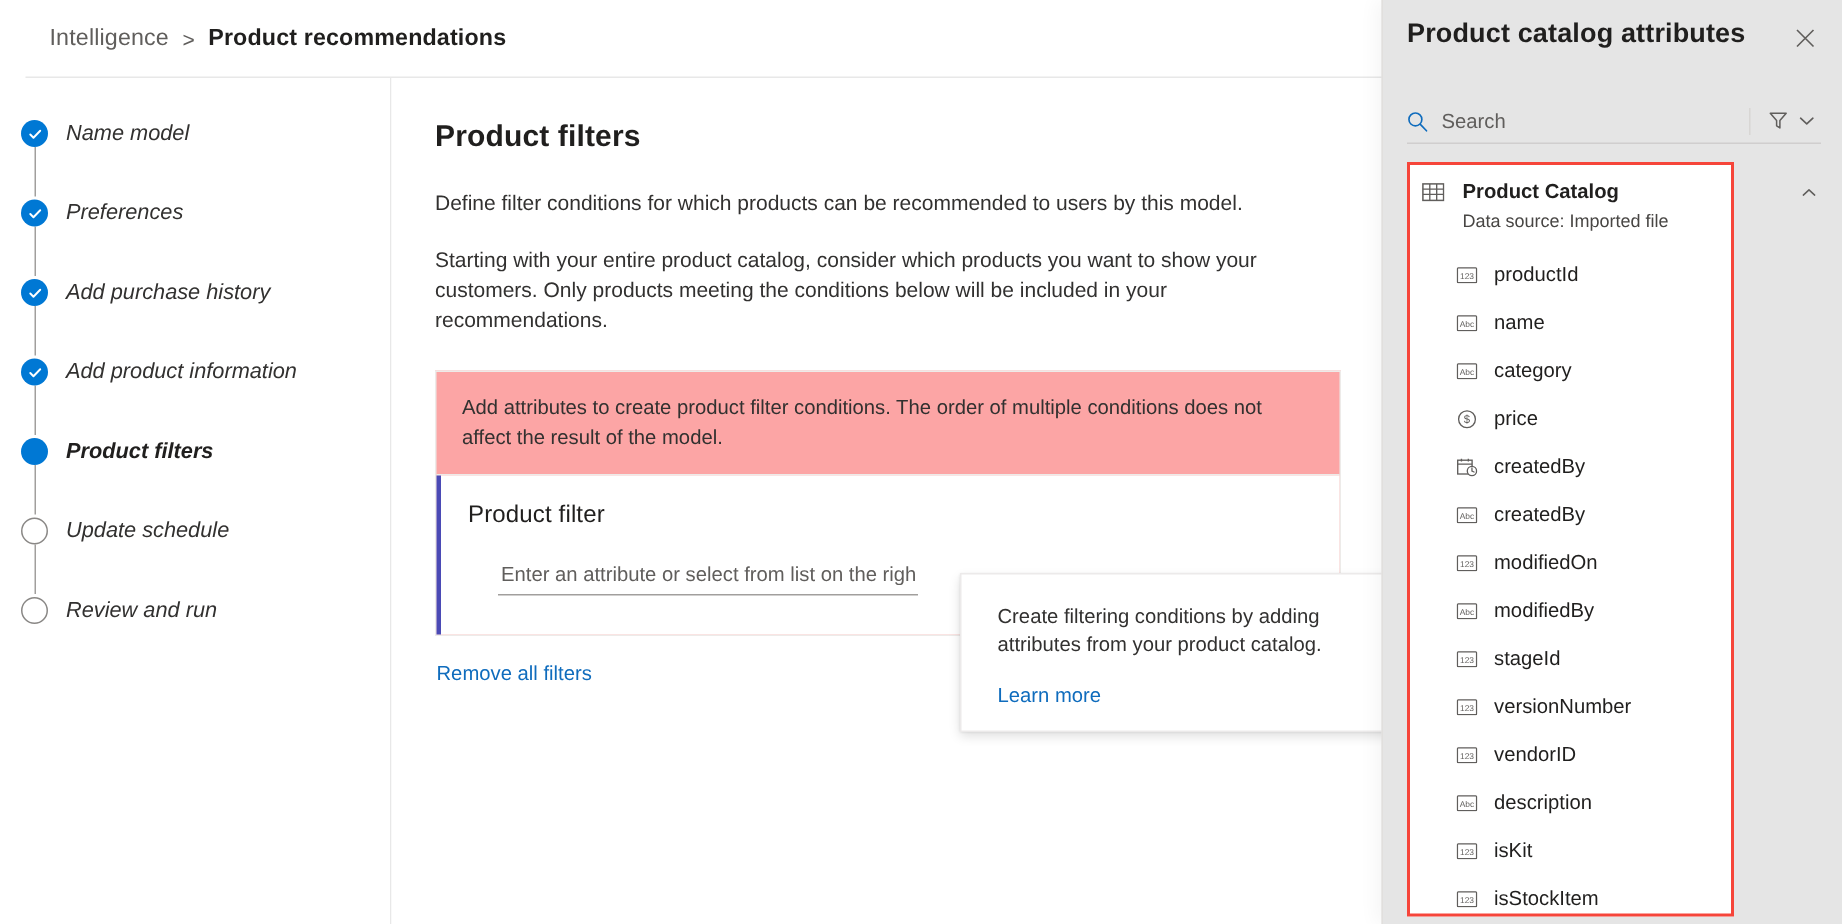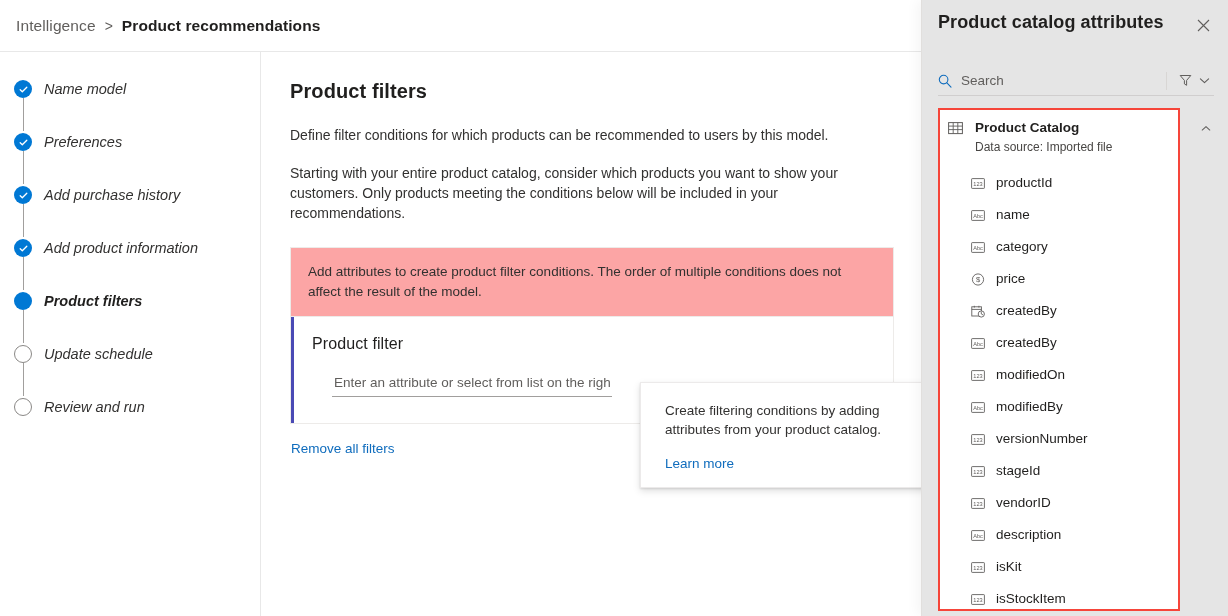--- a/index.html
+++ b/index.html
@@ -10,21 +10,21 @@
     overflow: hidden;
     background: #ffffff;
     font-family: "Liberation Sans", sans-serif;
     color: #323130;
     -webkit-font-smoothing: antialiased;
   }
   .app { position: relative; width: 1228px; height: 616px; background:#fff; }
 
   
   .breadcrumb {
-    position: absolute; left: 0; top: 0; width: 921px; height: 52px;
+    position: absolute; left: 17px; top: 0; width: 921px; height: 52px;
     display: flex; align-items: center; padding-left: 16px;
     border-bottom: 1px solid #e8e8e8;
     background: #fff;
   }
   .bc-link { font-size: 15.5px; color: #605e5c; letter-spacing: .1px; }
   .bc-sep { font-size: 14px; color: #605e5c; margin: 0 9px; }
   .bc-current { font-size: 15.5px; color: #201f1e; font-weight: 700; letter-spacing: .1px; }
 
   
   .rail {
@@ -161,21 +161,21 @@
   .search-divider { width: 1px; height: 18px; background: #d8d6d4; margin-right: 9px; }
   .icon-btn {
     background: transparent; border: none; cursor: pointer;
     color: #605e5c; display: flex; align-items: center; justify-content: center;
     padding: 0 3px;
   }
 
   
   .list-highlight {
     position: absolute; left: 16px; top: 108px;
-    width: 242px; height: 503px;
+    width: 218px; height: 503px;
     border: 2px solid #f6453a;
     background: #fff;
     overflow: hidden;
   }
   .group-head {
     display: flex; align-items: flex-start;
     padding: 9px 0 0 8px;
   }
   .grid-icon { flex: 0 0 auto; margin-top: 2px; color: #605e5c; }
   .group-text { margin-left: 12px; }
@@ -418,30 +418,30 @@
             </span>
             <span class="attr-name">modifiedBy</span>
           </li>
           <li class="attr-item">
             <span class="attr-icon">
               <svg width="14" height="11" viewBox="0 0 14 11" aria-hidden="true">
                 <rect x="0.6" y="0.6" width="12.8" height="9.8" rx="0.6" stroke="#605e5c" stroke-width="0.9" fill="none"></rect>
                 <text x="7" y="7.9" font-family="Liberation Sans, sans-serif" font-size="5.6" fill="#605e5c" text-anchor="middle">123</text>
               </svg>
             </span>
+            <span class="attr-name">stageId</span>
+          </li>
+          <li class="attr-item">
+            <span class="attr-icon">
+              <svg width="14" height="11" viewBox="0 0 14 11" aria-hidden="true">
+                <rect x="0.6" y="0.6" width="12.8" height="9.8" rx="0.6" stroke="#605e5c" stroke-width="0.9" fill="none"></rect>
+                <text x="7" y="7.9" font-family="Liberation Sans, sans-serif" font-size="5.6" fill="#605e5c" text-anchor="middle">123</text>
+              </svg>
+            </span>
             <span class="attr-name">versionNumber</span>
-          </li>
-          <li class="attr-item">
-            <span class="attr-icon">
-              <svg width="14" height="11" viewBox="0 0 14 11" aria-hidden="true">
-                <rect x="0.6" y="0.6" width="12.8" height="9.8" rx="0.6" stroke="#605e5c" stroke-width="0.9" fill="none"></rect>
-                <text x="7" y="7.9" font-family="Liberation Sans, sans-serif" font-size="5.6" fill="#605e5c" text-anchor="middle">123</text>
-              </svg>
-            </span>
-            <span class="attr-name">stageId</span>
           </li>
           <li class="attr-item">
             <span class="attr-icon">
               <svg width="14" height="11" viewBox="0 0 14 11" aria-hidden="true">
                 <rect x="0.6" y="0.6" width="12.8" height="9.8" rx="0.6" stroke="#605e5c" stroke-width="0.9" fill="none"></rect>
                 <text x="7" y="7.9" font-family="Liberation Sans, sans-serif" font-size="5.6" fill="#605e5c" text-anchor="middle">123</text>
               </svg>
             </span>
             <span class="attr-name">vendorID</span>
           </li>

